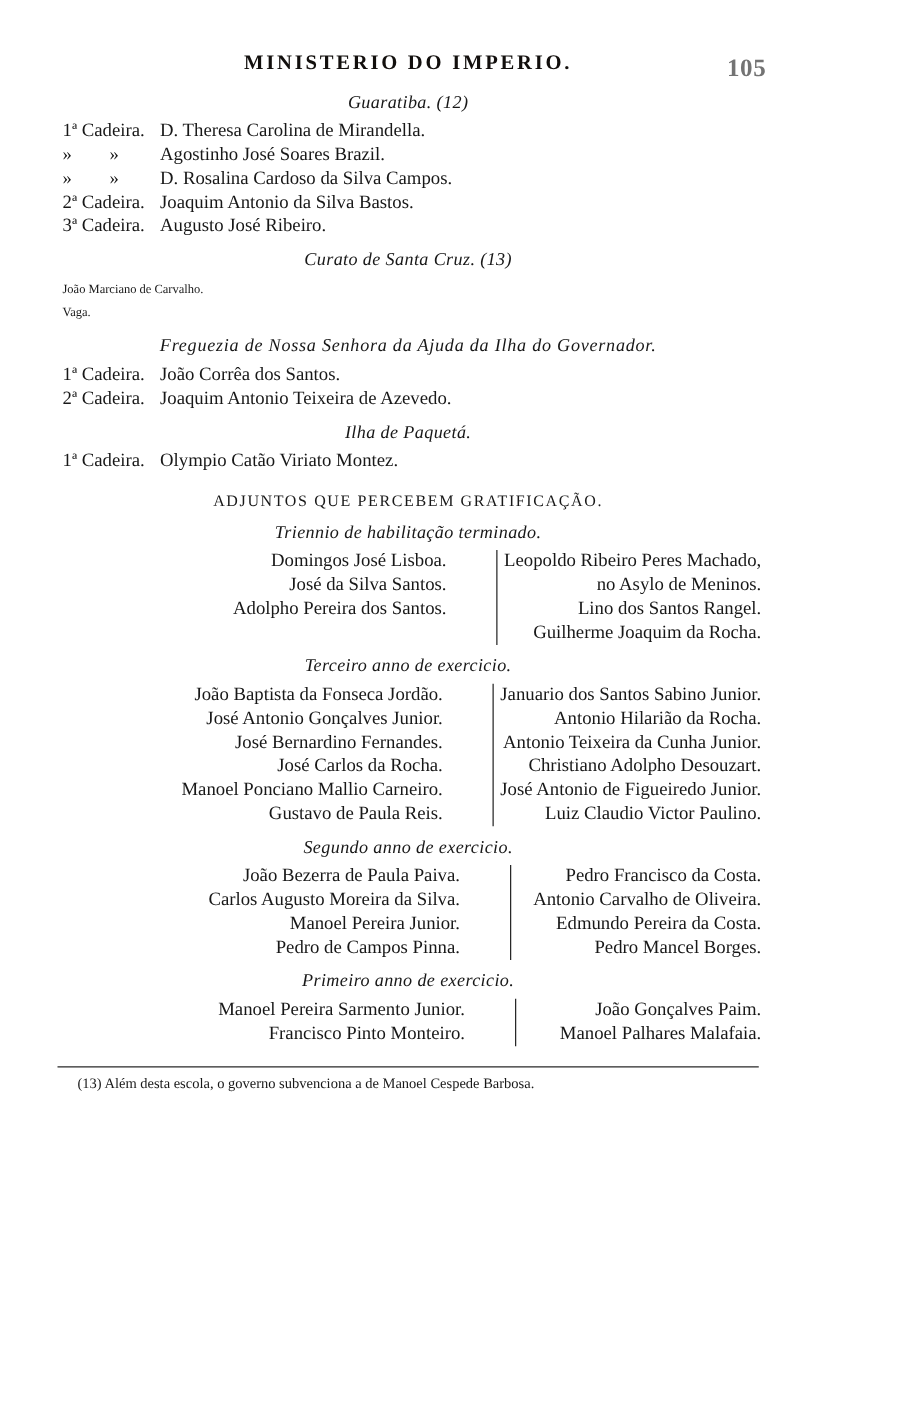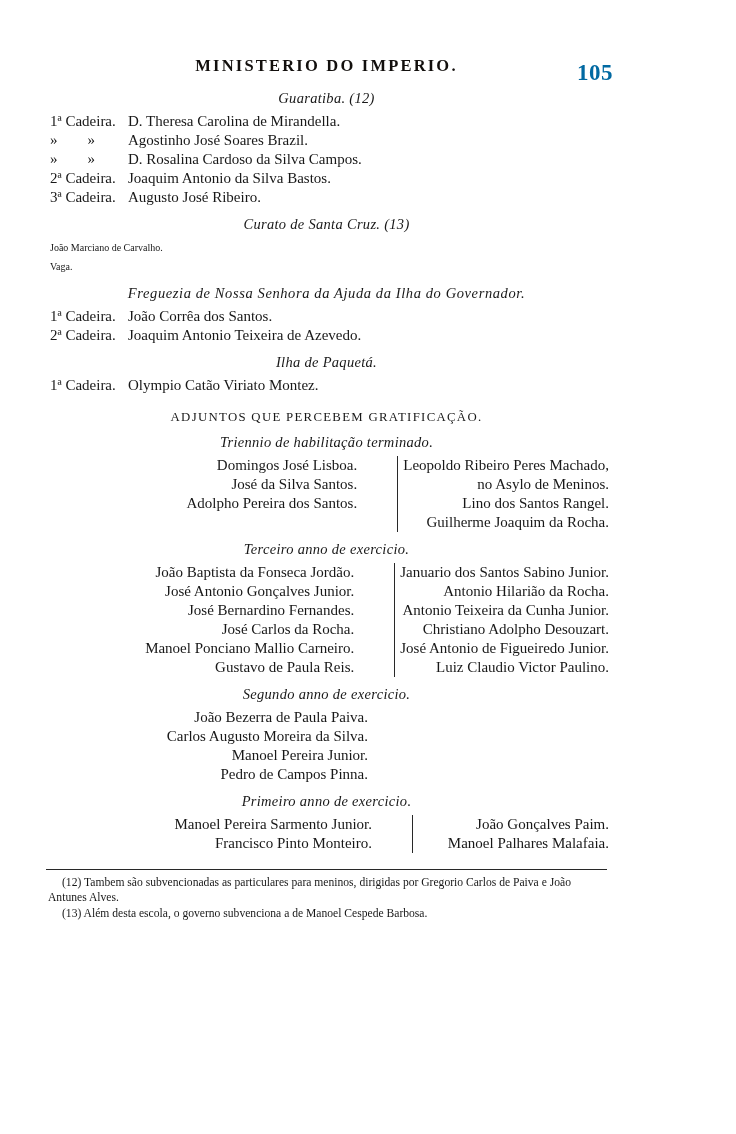--- a/index.html
+++ b/index.html
@@ -13,44 +13,44 @@
     font-family: "Liberation Serif", serif;
     color: #1a1a1a;
     position: relative;
     overflow: hidden;
   }
   .page {
     position: relative;
     width: 653px;
     height: 1134px;
     box-sizing: border-box;
-    padding: 56px 44px 20px 44px;
+    padding: 40px 44px 20px 44px;
     filter: contrast(1.02);
   }
   .header {
     position: relative;
     text-align: center;
     margin-bottom: 10px;
     height: 24px;
   }
   .header-title {
     font-family: "Liberation Serif", serif;
     font-weight: bold;
     font-size: 16.5px;
     letter-spacing: 2.2px;
     color: #14110f;
   }
   .page-number {
     position: absolute;
     right: -4px;
     top: 4px;
-    font-size: 23px;
+    font-size: 20px;
     font-weight: bold;
     letter-spacing: 0.5px;
-    color: #0369a1;
+    color: #737373;
   }
   .section-heading {
     text-align: center;
     font-style: italic;
     font-size: 14.5px;
     margin: 9px 0 5px 0;
     letter-spacing: 0.3px;
   }
   .section-heading.small-caps {
     font-style: normal;
@@ -208,20 +208,26 @@
 
     <div>
       <div class="section-heading">Segundo anno de exercicio.</div>
       <div class="twocol">
         <div class="col-left">
           <div class="cell">João Bezerra de Paula Paiva.</div>
           <div class="cell">Carlos Augusto Moreira da Silva.</div>
           <div class="cell">Manoel Pereira Junior.</div>
           <div class="cell">Pedro de Campos Pinna.</div>
         </div>
+        <div class="col-right">
+          <div class="cell">Pedro Francisco da Costa.</div>
+          <div class="cell">Antonio Carvalho de Oliveira.</div>
+          <div class="cell">Edmundo Pereira da Costa.</div>
+          <div class="cell">Pedro Mancel Borges.</div>
+        </div>
       </div>
     </div>
 
     <div>
       <div class="section-heading">Primeiro anno de exercicio.</div>
       <div class="twocol wide-left">
         <div class="col-left">
           <div class="cell">Manoel Pereira Sarmento Junior.</div>
           <div class="cell">Francisco Pinto Monteiro.</div>
         </div>
@@ -229,17 +235,16 @@
           <div class="cell">João Gonçalves Paim.</div>
           <div class="cell">Manoel Palhares Malafaia.</div>
         </div>
       </div>
     </div>
   </div>
 
   <hr class="footnote-rule">
 
   <div class="footnotes">
-    <div class="footnote">(12) Tambem são subvencionadas as particulares para meninos, dirigidas por Gregorio Carlos de Paiva e João Antunes Alves.</div>
     <div class="footnote">(13) Além desta escola, o governo subvenciona a de Manoel Cespede Barbosa.</div>
   </div>
 
 </div>
 
 </body></html>

